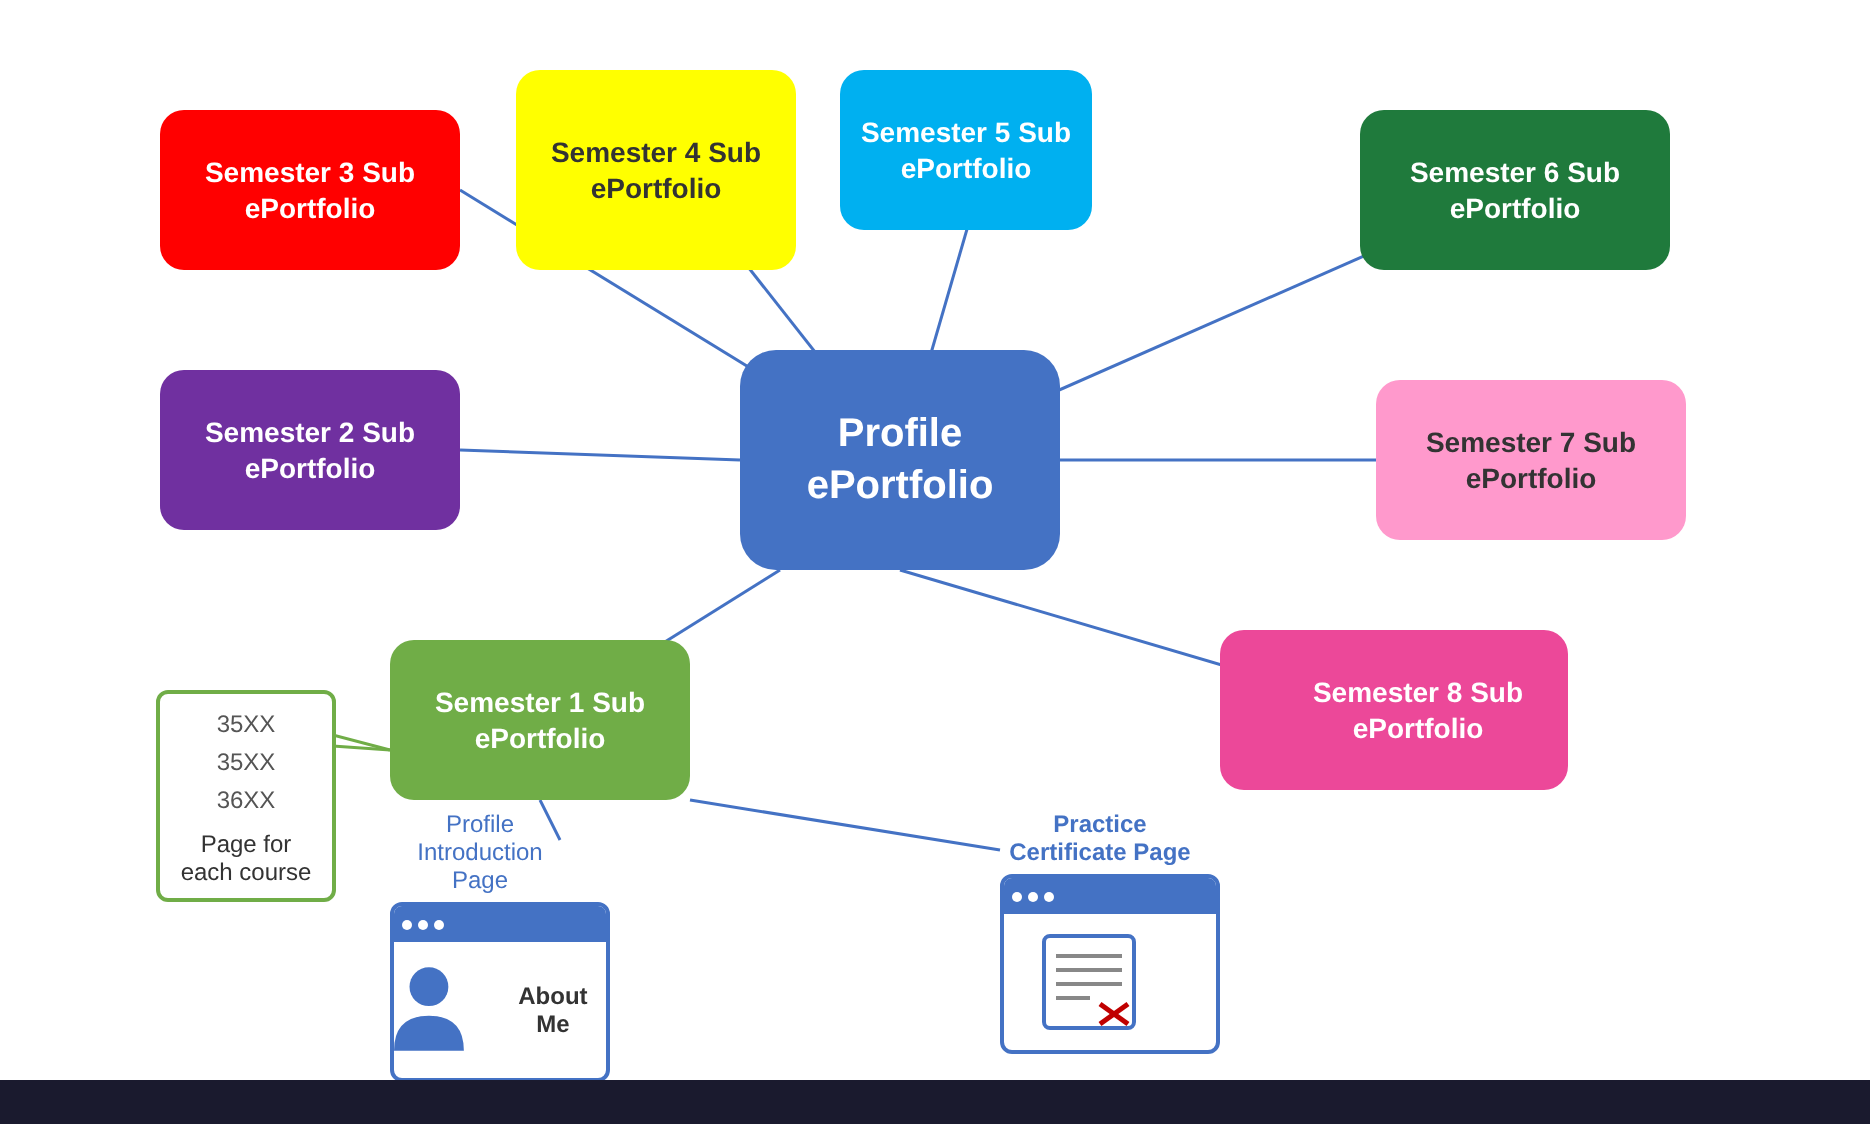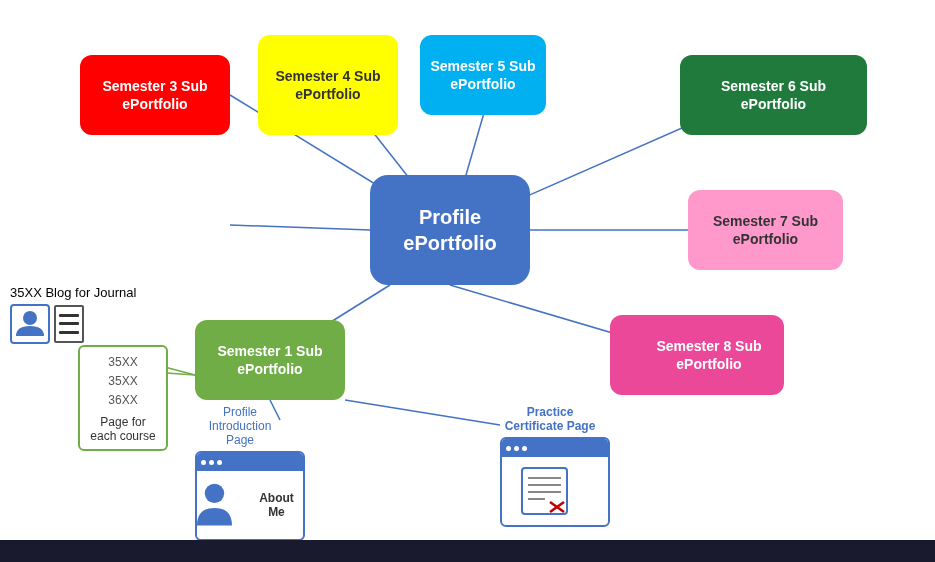--- a/index.html
+++ b/index.html
@@ -76,21 +76,21 @@
     }
     .node-sem5 {
       background: #00B0F0;
       width: 126px;
       height: 80px;
       left: 420px;
       top: 35px;
     }
     .node-sem6 {
       background: #1F7A3C;
-      width: 187px;
+      width: 155px;
       height: 80px;
       left: 680px;
       top: 55px;
     }
     .node-sem7 {
       background: #FF99CC;
       width: 155px;
       height: 80px;
       color: #333;
       left: 688px;
@@ -302,55 +302,42 @@
     <line x1="123" y1="370" x2="195" y2="375" stroke="#70AD47" stroke-width="1.5"></line>
   </svg>
 
   <div class="node node-primary">
     <span>Profile ePortfolio</span>
   </div>
 
   <div class="node node-sem1">
     <span>Semester 1 Sub ePortfolio</span>
   </div>
+  <div class="node node-sem2">
+    <span>Semester 2 Sub ePortfolio</span>
+  </div>
   <div class="node node-sem3">
     <span>Semester 3 Sub ePortfolio</span>
   </div>
   <div class="node node-sem4">
     <span>Semester 4 Sub ePortfolio</span>
   </div>
   <div class="node node-sem5">
     <span>Semester 5 Sub ePortfolio</span>
   </div>
   <div class="node node-sem6">
     <span>Semester 6 Sub ePortfolio</span>
   </div>
   <div class="node node-sem7">
     <span>Semester 7 Sub ePortfolio</span>
   </div>
   <div class="node node-sem8">
     <span>Semester 8 Sub ePortfolio</span>
   </div>
 
-  <div class="blog-card">
-    <div class="blog-label">35XX Blog for Journal</div>
-    <div class="blog-icon">
-      <div class="person-icon">
-        <svg width="28" height="32" viewBox="0 0 28 32">
-          <circle cx="14" cy="10" r="7" fill="#4472C4"></circle>
-          <path d="M0 28 Q0 18 14 18 Q28 18 28 28 Z" fill="#4472C4"></path>
-        </svg>
-      </div>
-      <div class="card-lines-icon">
-        <div class="card-line"></div>
-        <div class="card-line"></div>
-        <div class="card-line"></div>
-      </div>
-    </div>
-  </div>
 
   <div class="course-card">
     <div class="course-card-lines">
       35XX<br>35XX<br>36XX
     </div>
     <div class="course-card-label">Page for each course</div>
   </div>
 
   <div class="profile-intro">
     <div class="profile-intro-label">Profile Introduction Page</div>

